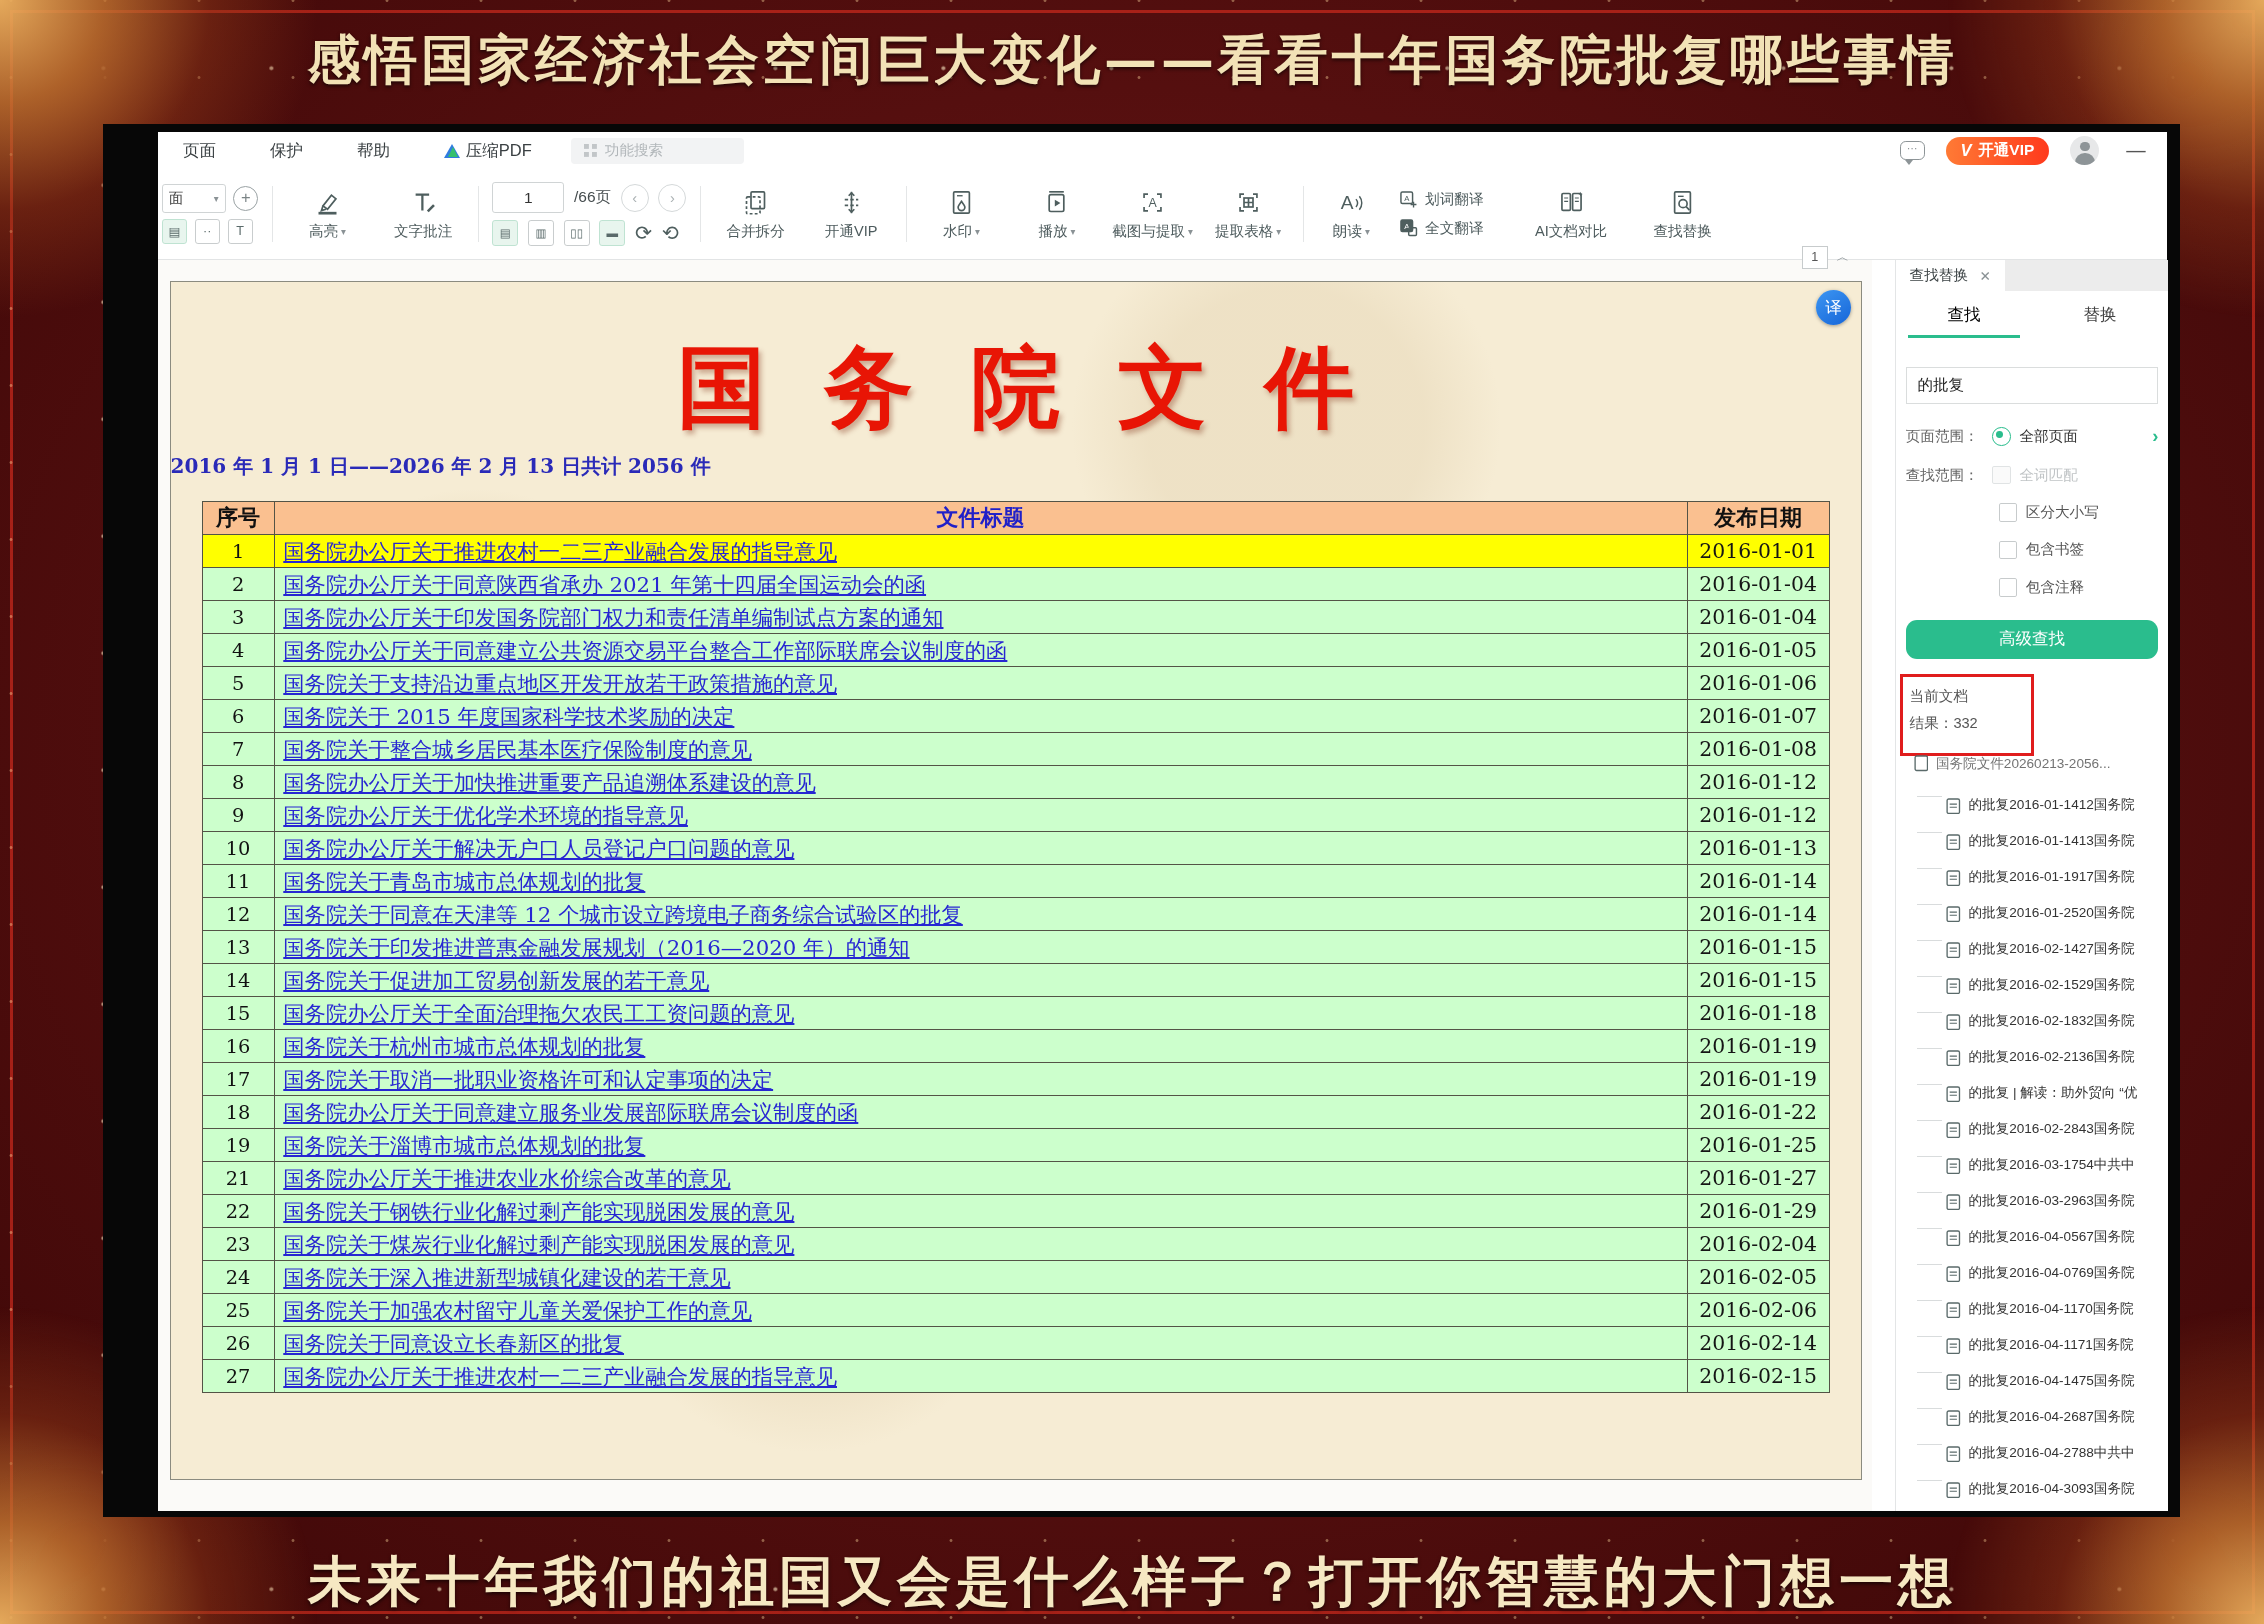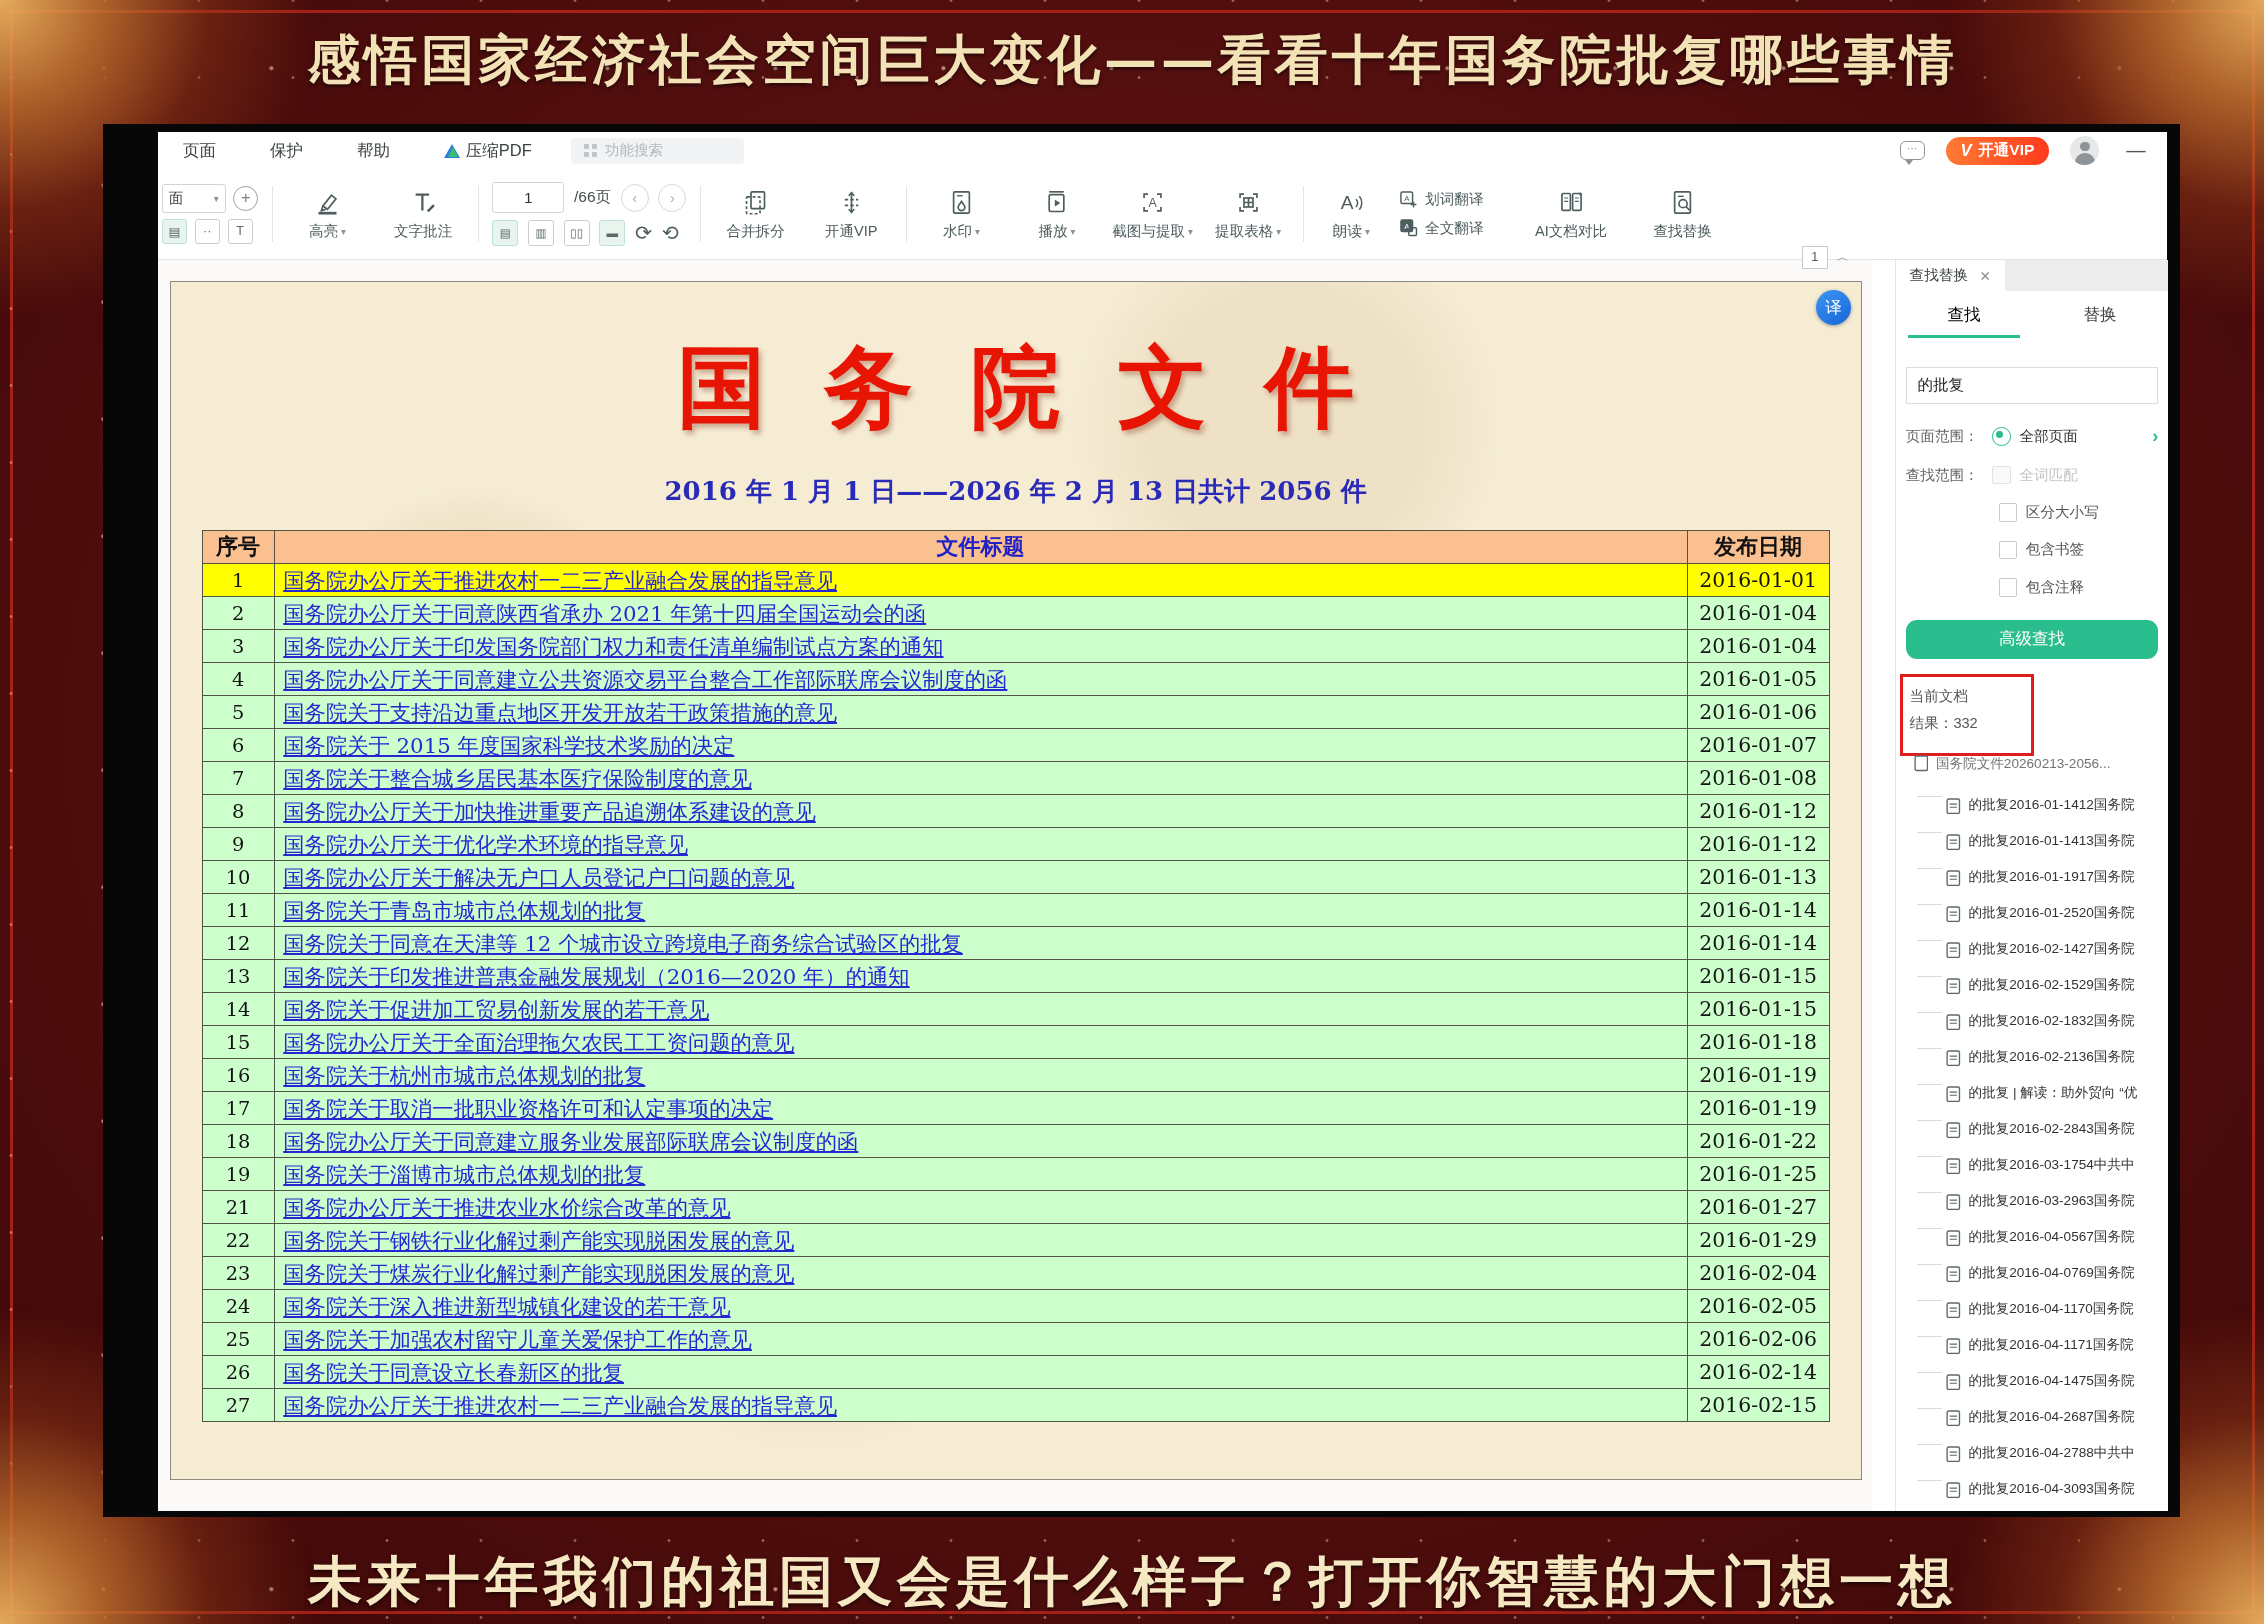--- a/index.html
+++ b/index.html
@@ -97,22 +97,22 @@
       radial-gradient(circle at 18% 32%, rgba(205,182,140,.28) 0 7%, transparent 11%),
       radial-gradient(circle at 66% 12%, rgba(210,188,146,.22) 0 9%, transparent 14%),
       radial-gradient(circle at 84% 72%, rgba(205,182,140,.25) 0 8%, transparent 12%),
       radial-gradient(circle at 38% 80%, rgba(214,192,152,.22) 0 10%, transparent 15%);
   }
   .translate-fab{position:absolute;right:9.7px;top:7.8px;width:35px;height:35px;border-radius:50%;
     background:linear-gradient(145deg,#3d96f2,#1565d8);color:#fff;font-size:16.5px;display:flex;align-items:center;justify-content:center;box-shadow:0 1px 3.9px rgba(0,0,0,.35);cursor:pointer;}
   .doc-title{margin:56px 0 0;text-align:center;font-family:"DejaVu Serif","Liberation Serif",serif;
     font-weight:bold;font-size:89px;color:#e81505;letter-spacing:58px;text-indent:58px;line-height:1.1;
     text-shadow:2.9px 3.9px 4.9px rgba(125,45,20,.35);}
-  .doc-subtitle{margin-top:38px;text-align:center;font-family:"DejaVu Serif","Liberation Serif",serif;
-    font-weight:bold;font-size:26px;color:#2a2ab8;}
+  .doc-subtitle{margin-top:17px;text-align:left;font-family:"DejaVu Serif","Liberation Serif",serif;
+    font-weight:bold;font-size:20px;color:#2a2ab8;}
   table.doc-table{border-collapse:collapse;margin:21.3px auto 0;width:1628px;table-layout:fixed;
     font-family:"DejaVu Serif","Liberation Serif",serif;border:1.9px solid #4c4c40;}
   .doc-table th,.doc-table td{border:1.6px solid #535346;height:32px;padding:0;overflow:hidden;white-space:nowrap;}
   .doc-table th{background:#fac090;font-size:22px;font-weight:bold;color:#111;}
   .doc-table th.h-title{color:#2020c8;}
   .col-no{width:72px;}
   .col-date{width:142px;}
   td.c-no{text-align:center;font-size:19.4px;color:#111;background:inherit;}
   td.c-title{padding-left:8.7px;text-align:left;}
   td.c-date{text-align:center;font-size:20.4px;color:#151515;}

